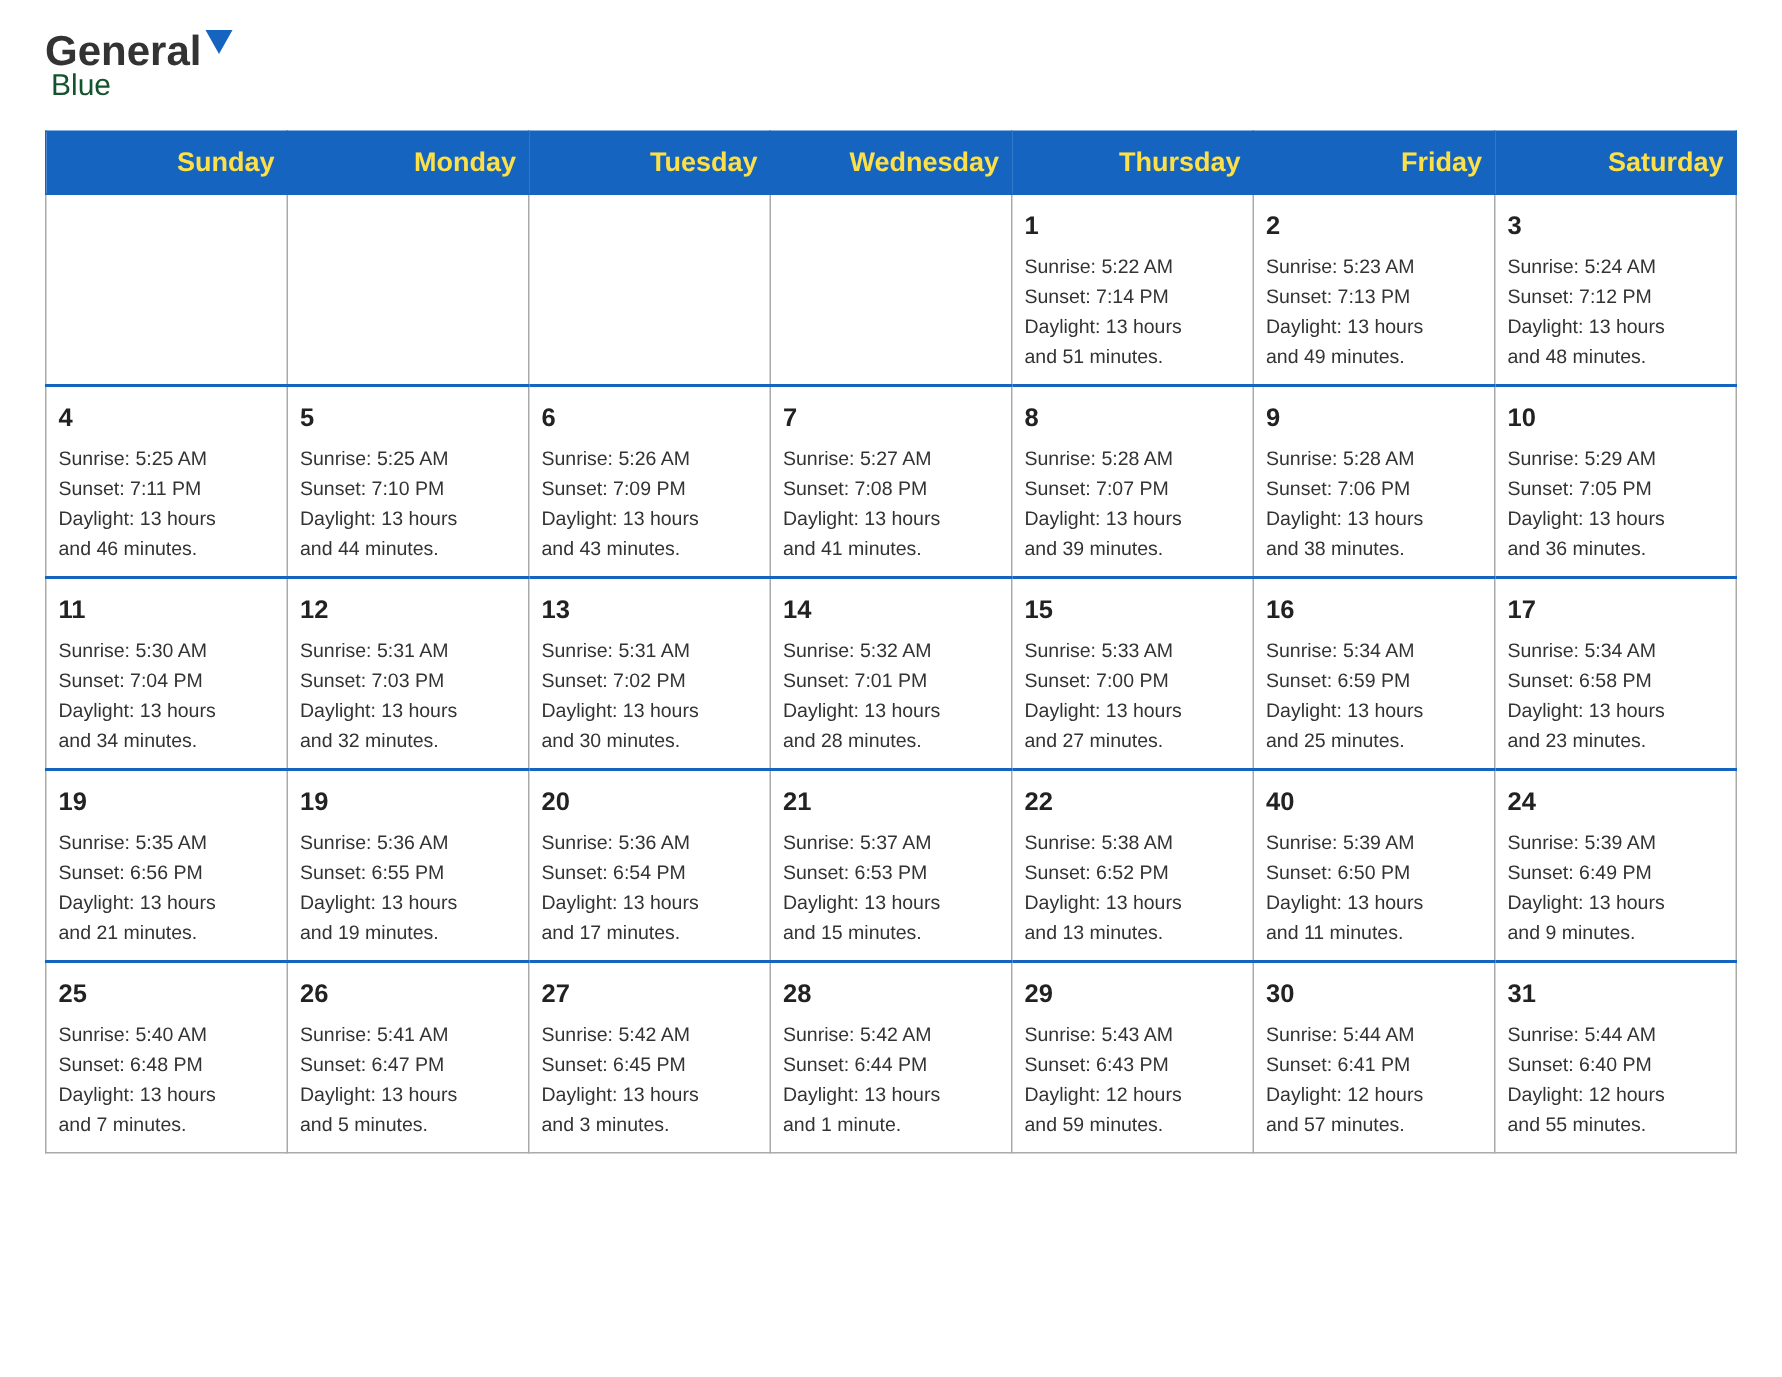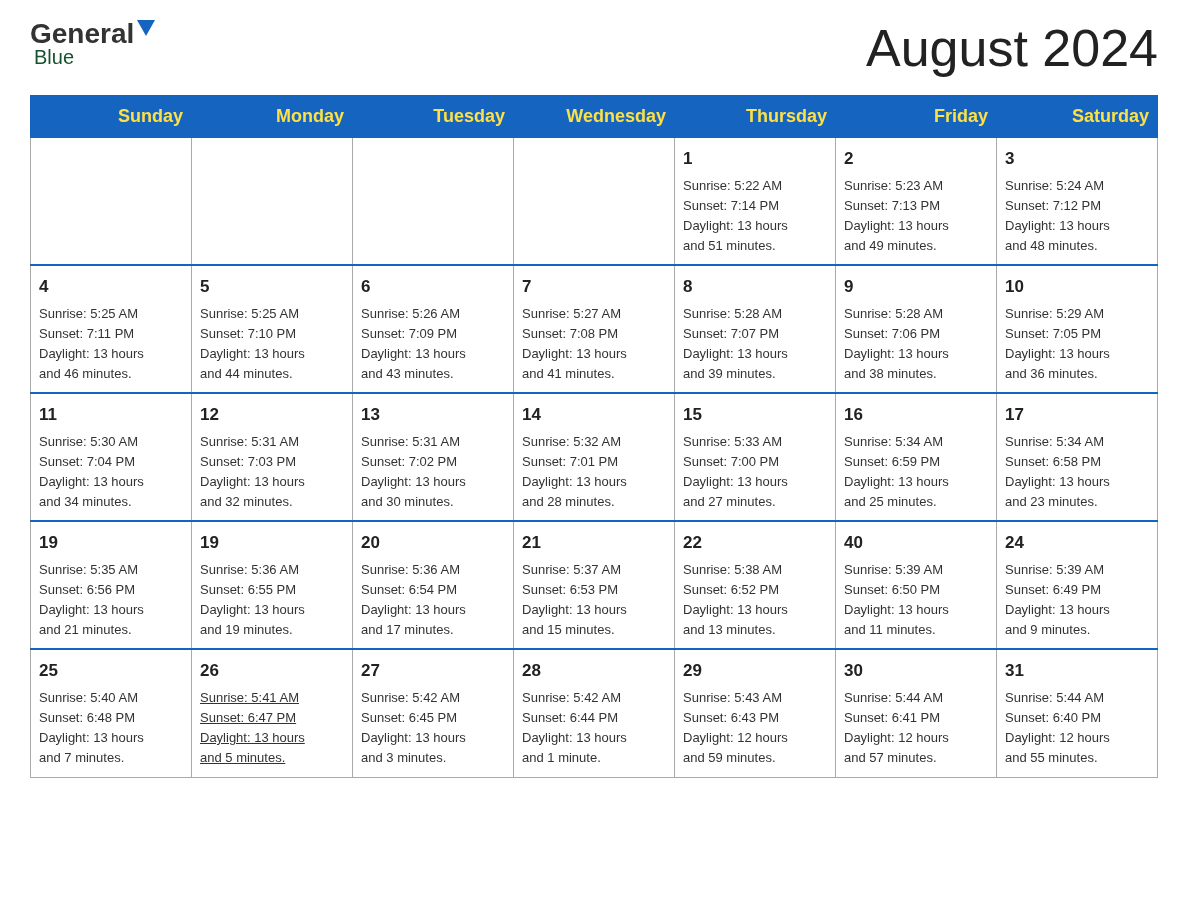--- a/index.html
+++ b/index.html
@@ -101,21 +101,20 @@
     <div class="logo">
       <div style="display:flex;align-items:flex-start;">
         <span class="logo-text">General</span>
         <svg width="22" height="22" viewBox="0 0 22 22" style="margin-left:1px;margin-top:-4px;">
           <polygon points="2,4 20,4 11,20" fill="#1565c0"></polygon>
         </svg>
       </div>
       <span class="logo-blue">Blue</span>
     </div>
     <div class="title-section">
-      <div class="month-title">August 2024</div>
     </div>
   </div>
 
   <table class="calendar">
     <thead>
       <tr>
         <th>Sunday</th>
         <th>Monday</th>
         <th>Tuesday</th>
         <th>Wednesday</th>
@@ -308,21 +307,21 @@
         <tr class="row-separator">
           <td>
             <span class="day-number">25</span>
             <div class="day-info" style="white-space: pre-line;">Sunrise: 5:40 AM
 Sunset: 6:48 PM
 Daylight: 13 hours
 and 7 minutes.</div>
           </td>
           <td>
             <span class="day-number">26</span>
-            <div class="day-info" style="white-space: pre-line; text-decoration: underline;">Sunrise: 5:41 AM
+            <div class="day-info" style="white-space: pre-line;">Sunrise: 5:41 AM
 Sunset: 6:47 PM
 Daylight: 13 hours
 and 5 minutes.</div>
           </td>
           <td>
             <span class="day-number">27</span>
             <div class="day-info" style="white-space: pre-line;">Sunrise: 5:42 AM
 Sunset: 6:45 PM
 Daylight: 13 hours
 and 3 minutes.</div>

